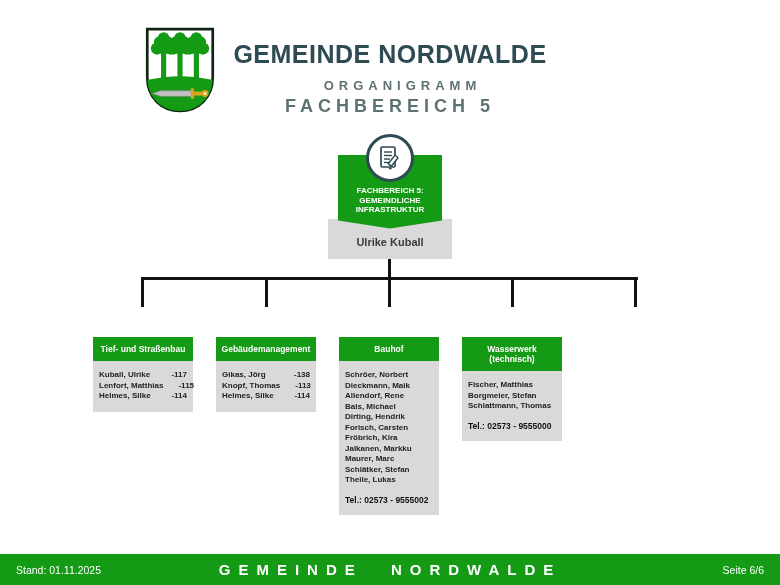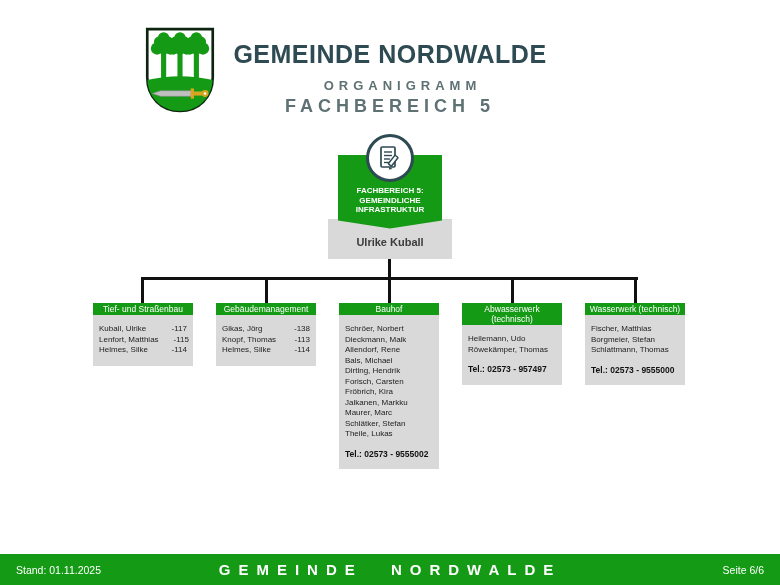--- a/index.html
+++ b/index.html
@@ -34,24 +34,24 @@
   
   .conn{position:absolute;background:var(--line);z-index:0;}
   .conn-stem{left:388px;top:252px;width:3px;height:28px;}
   .conn-h{left:142px;top:277px;width:496px;height:3px;}
   .conn-drop{top:277px;width:3px;height:30px;}
   .drop-1{left:141px;} .drop-2{left:265px;} .drop-3{left:388px;} .drop-4{left:511px;} .drop-5{left:634px;}
 
   
   .dept-row{position:absolute;left:93px;top:303px;width:594px;display:flex;gap:23px;align-items:flex-start;z-index:1;}
   .dept-card{width:100px;flex:0 0 100px;}
-  .dept-header{background:var(--green);color:#ffffff;font-size:8.5px;font-weight:400;text-align:center;
-               padding:1px 4px;line-height:10px;}
+  .dept-header{background:var(--green);color:#ffffff;font-size:8.5px;font-weight:700;text-align:center;
+               padding:7px 4px;line-height:10px;margin-top:34px;}
   .dept-body{background:var(--gray);padding:9px 6px 10px;font-size:8px;line-height:10.5px;color:#222222;}
-  .member-row{display:flex;justify-content:space-between;align-items:baseline;}
+  .member-row{display:flex;justify-content:space-between;align-items:baseline;font-weight:bold;}
   .member-name{white-space:nowrap;}
   .member-ext{margin-left:15px;}
   .dept-phone{margin-top:9px;font-size:8.5px;font-weight:700;color:#111111;white-space:nowrap;}
 
   
   .footer{position:absolute;left:0;bottom:0;width:780px;height:31px;background:var(--green);
           display:flex;align-items:center;justify-content:space-between;padding:0 16px;color:#ffffff;}
   .footer-left,.footer-right{font-size:10.5px;font-weight:400;}
   .footer-center{position:absolute;left:0;right:0;text-align:center;font-size:15px;font-weight:700;
                  letter-spacing:8px;word-spacing:16px;}
@@ -216,32 +216,20 @@
           <div class="member-row">
             <span class="member-name">Schlätker, Stefan</span>
           </div>
           <div class="member-row">
             <span class="member-name">Theile, Lukas</span>
           </div>
           <div class="dept-phone">Tel.: 02573 - 9555002</div>
         </div>
   </div>
 
-  <div class="dept-card">
-    <div class="dept-header">Abwasserwerk (technisch)</div>
-    <div class="dept-body">
-          <div class="member-row">
-            <span class="member-name">Heilemann, Udo</span>
-          </div>
-          <div class="member-row">
-            <span class="member-name">Röwekämper, Thomas</span>
-          </div>
-          <div class="dept-phone">Tel.: 02573 - 957497</div>
-        </div>
-  </div>
 
   <div class="dept-card">
     <div class="dept-header">Wasserwerk (technisch)</div>
     <div class="dept-body">
           <div class="member-row">
             <span class="member-name">Fischer, Matthias</span>
           </div>
           <div class="member-row">
             <span class="member-name">Borgmeier, Stefan</span>
           </div>

